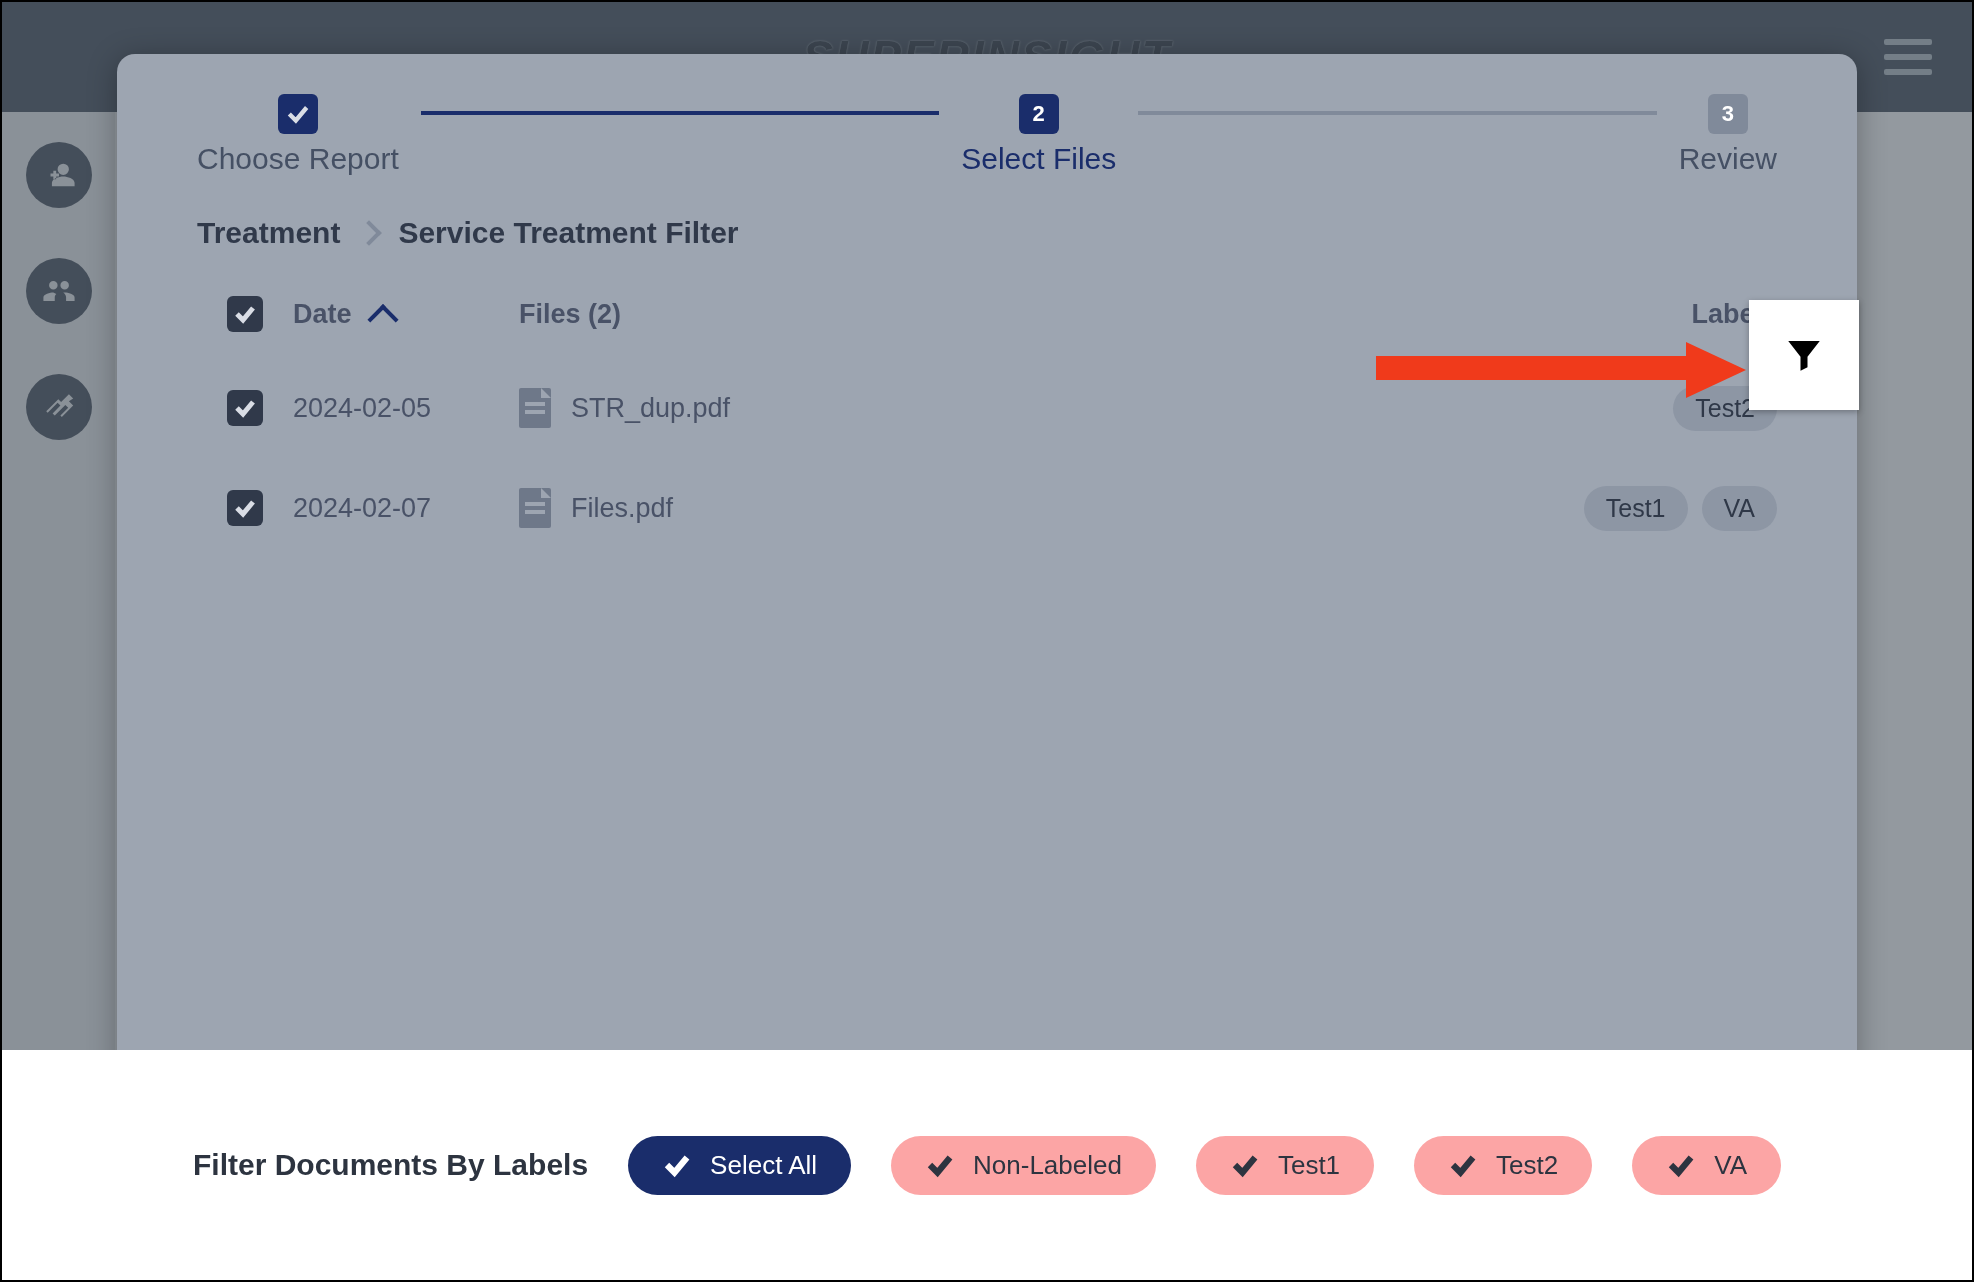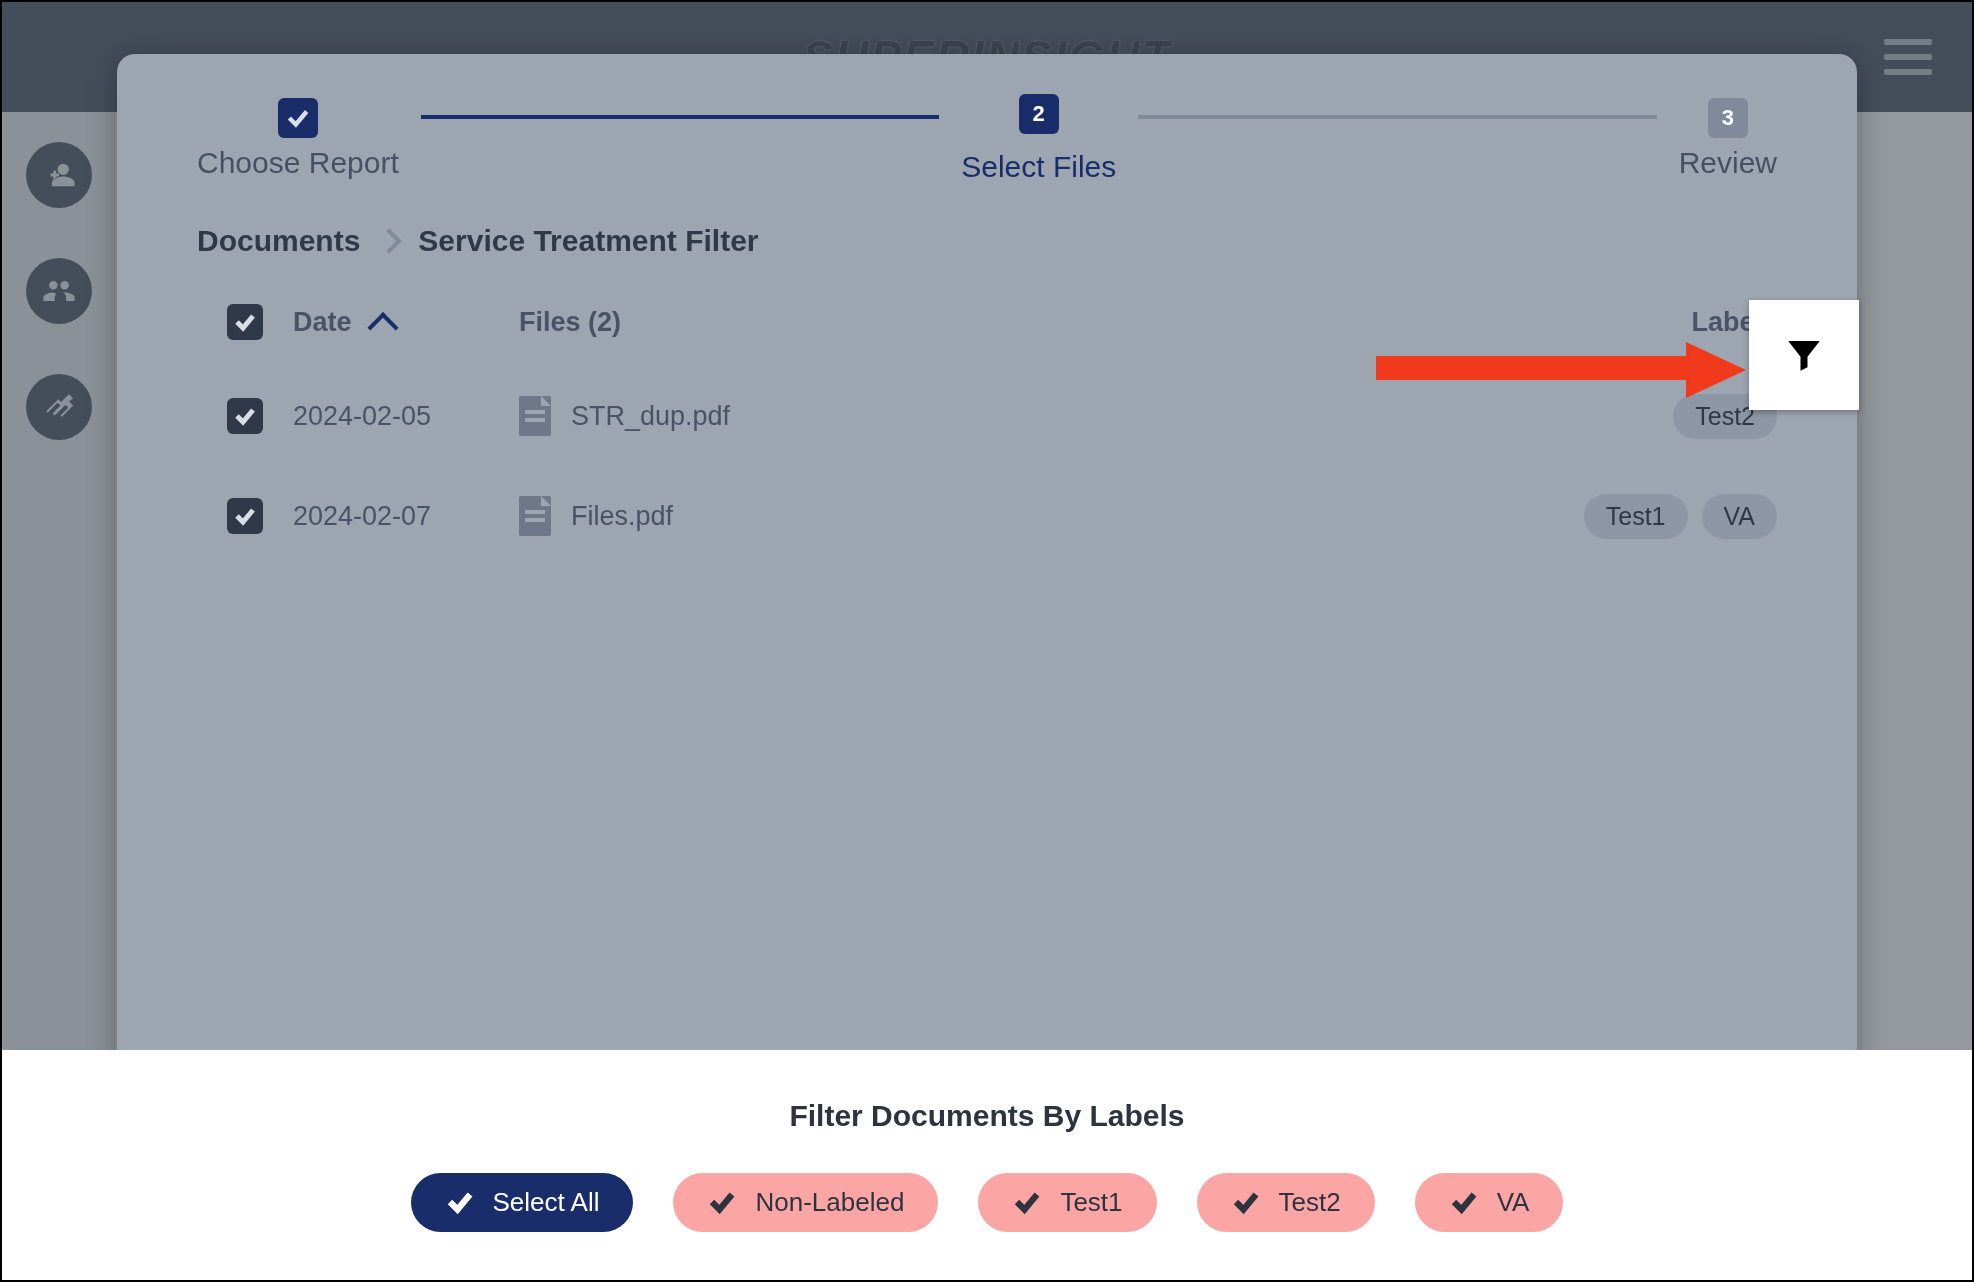--- a/index.html
+++ b/index.html
@@ -26,21 +26,21 @@
   .modal { position:absolute; left:115px; top:52px; width:1740px; bottom:0; background:#9da5b1; border-radius:18px 18px 0 0; box-shadow:0 4px 30px rgba(0,0,0,.3); display:flex; flex-direction:column; overflow:hidden; }
 
   
   .stepper { display:flex; align-items:center; padding:40px 80px 30px; gap:0; }
   .step { display:flex; flex-direction:column; align-items:center; gap:8px; }
   .step-icon { width:40px; height:40px; border-radius:6px; background:#1a2d6b; display:flex; align-items:center; justify-content:center; }
   .step-icon.ok svg { width:26px; height:26px; stroke:#d9dde5; stroke-width:4; fill:none; }
   .step-icon.num { color:#fff; font-weight:bold; font-size:22px; background:#1a2d6b; }
   .step-icon.gray { background:#808a9a; }
   .step-label { font-size:30px; color:#455064; font-weight:500; }
-  .step-label.active { color:#1a2d6b;margin-top:8px; }
+  .step-label.active { color:#1a2d6b; }
   .step-line { flex:1; height:4px; margin:0 22px; background:#808a9a; align-self:center; transform:translateY(-22px); }
   .step-line.done { background:#1a2d6b; }
 
   
   .crumbs { display:flex; align-items:center; gap:20px; font-size:30px; color:#30394a; font-weight:600; padding:10px 80px 20px; }
   .chev { width:18px; height:18px; border-right:4px solid #808a9a; border-top:4px solid #808a9a; transform:rotate(45deg); }
 
   
   .tbl { padding:0 80px; }
   .tbl-head, .tbl-row { display:flex; align-items:center; height:88px; }
@@ -59,21 +59,21 @@
   .chk svg { width:24px; height:24px; stroke:#d9dde5; stroke-width:5; fill:none; }
 
   
   .filter-card { position:absolute; right:113px; top:298px; width:110px; height:110px; background:#fff; display:flex; align-items:center; justify-content:center; box-shadow:0 2px 6px rgba(0,0,0,.3); }
   .filter-card svg { width:42px; height:42px; }
   .arrow { position:absolute; right:226px; top:340px; width:370px; height:48px; }
   .arrow-line { position:absolute; left:0; top:14px; width:320px; height:24px; background:#f03a1b; }
   .arrow-head { position:absolute; right:0; top:0; width:0; height:0; border-left:60px solid #f03a1b; border-top:28px solid transparent; border-bottom:28px solid transparent; }
 
   
-  .sheet { position:absolute; left:0; right:0; bottom:0; height:230px; background:#fff; display:flex; flex-direction:column; align-items:center; justify-content:center; gap:40px; }
+  .sheet { position:absolute; left:0; right:0; bottom:0; height:230px; background:#fff; display:flex; flex-direction:row; align-items:center; justify-content:center; gap:40px; }
   .sheet h2 { font-size:30px; color:#2d3440; font-weight:700; }
   .pills { display:flex; gap:40px; }
   .pill { display:flex; align-items:center; gap:18px; padding:14px 34px; border-radius:40px; background:#fca5a5; color:#2d3440; font-size:26px; font-weight:500; cursor:pointer; }
   .pill svg { width:30px; height:30px; stroke:#2d3440; stroke-width:5; fill:none; }
   .pill.active { background:#1a2d6b; color:#fff; }
   .pill.active svg { stroke:#fff; }
 </style>
 </head>
 <body>
 
@@ -125,21 +125,21 @@
       <div class="step-label active">Select Files</div>
     </div>
     <div class="step-line"></div>
     <div class="step">
       <div class="step-icon num gray">3</div>
       <div class="step-label">Review</div>
     </div>
   </div>
 
   <div class="crumbs">
-    <span>Documents</span>
+    <span>Treatment</span>
     <span class="chev"></span>
     <span>Service Treatment Filter</span>
   </div>
 
   <div class="tbl">
     <div class="tbl-head">
       <div class="col-check">
           <div class="chk">
             <svg viewBox="0 0 24 24">
               <polyline points="4 12 10 18 20 6"></polyline>

